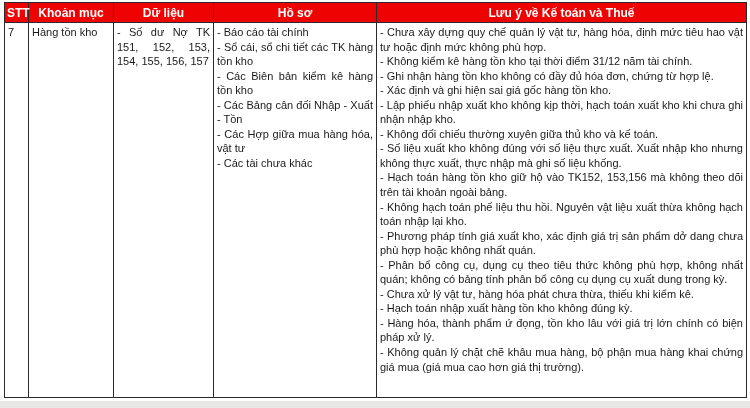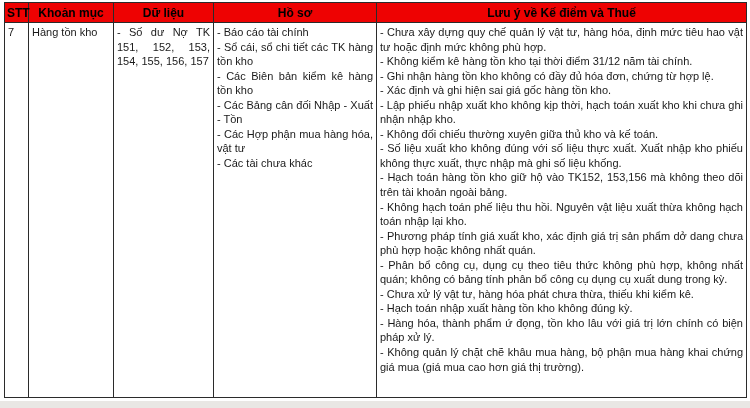--- a/index.html
+++ b/index.html
@@ -21,21 +21,21 @@
     width: 742px;
     border-collapse: collapse;
     table-layout: fixed;
     color: #1a1a1a;
   }
   table.audit th, table.audit td {
     border: 1px solid #2b2b2b;
   }
   table.audit th {
     background: #ee0202;
-    color: #000000;
+    color: #ffffff;
     font-weight: bold;
     font-size: 12px;
     height: 20px;
     text-align: center;
     padding: 2px 2px;
     line-height: 14px;
   }
   table.audit td {
     vertical-align: top;
     padding: 2px 3px 2px 3px;
@@ -66,50 +66,50 @@
       <col style="width:100px">
       <col style="width:163px">
       <col style="width:370px">
     </colgroup>
     <thead>
       <tr>
         <th>STT</th>
         <th>Khoản mục</th>
         <th>Dữ liệu</th>
         <th>Hồ sơ</th>
-        <th>Lưu ý về Kế điểm và Thuế</th>
+        <th>Lưu ý về Kế toán và Thuế</th>
       </tr>
     </thead>
     <tbody>
       <tr class="data-row">
         <td class="cell-stt">
           <div class="item">7</div>
         </td>
         <td>
           <div class="item">Hàng tồn kho</div>
         </td>
         <td>
           <div class="item">- Số dư Nợ TK 151, 152, 153, 154, 155, 156, 157</div>
         </td>
         <td>
           <div class="item">- Báo cáo tài chính</div>
           <div class="item">- Sổ cái, sổ chi tiết các TK hàng tồn kho</div>
           <div class="item">- Các Biên bản kiểm kê hàng tồn kho</div>
           <div class="item">- Các Bảng cân đối Nhập - Xuất - Tồn</div>
-          <div class="item">- Các Hợp phận mua hàng hóa, vật tư</div>
+          <div class="item">- Các Hợp giữa mua hàng hóa, vật tư</div>
           <div class="item">- Các tài chưa khác</div>
         </td>
         <td>
           <div class="item">- Chưa xây dựng quy chế quản lý vật tư, hàng hóa, định mức tiêu hao vật tư hoặc định mức không phù hợp.</div>
           <div class="item">- Không kiểm kê hàng tồn kho tại thời điểm 31/12 năm tài chính.</div>
           <div class="item">- Ghi nhận hàng tồn kho không có đầy đủ hóa đơn, chứng từ hợp lệ.</div>
           <div class="item">- Xác định và ghi hiện sai giá gốc hàng tồn kho.</div>
           <div class="item">- Lập phiếu nhập xuất kho không kịp thời, hạch toán xuất kho khi chưa ghi nhận nhập kho.</div>
           <div class="item">- Không đối chiếu thường xuyên giữa thủ kho và kế toán.</div>
-          <div class="item">- Số liệu xuất kho không đúng với số liệu thực xuất. Xuất nhập kho phiếu không thực xuất, thực nhập mà ghi số liệu khống.</div>
+          <div class="item">- Số liệu xuất kho không đúng với số liệu thực xuất. Xuất nhập kho nhưng không thực xuất, thực nhập mà ghi số liệu khống.</div>
           <div class="item">- Hạch toán hàng tồn kho giữ hộ vào TK152, 153,156 mà không theo dõi trên tài khoản ngoài bảng.</div>
           <div class="item">- Không hạch toán phế liệu thu hồi. Nguyên vật liệu xuất thừa không hạch toán nhập lại kho.</div>
           <div class="item">- Phương pháp tính giá xuất kho, xác định giá trị sản phẩm dở dang chưa phù hợp hoặc không nhất quán.</div>
           <div class="item">- Phân bổ công cụ, dụng cụ theo tiêu thức không phù hợp, không nhất quán; không có bảng tính phân bổ công cụ dụng cụ xuất dung trong kỳ.</div>
           <div class="item">- Chưa xử lý vật tư, hàng hóa phát chưa thừa, thiếu khi kiểm kê.</div>
           <div class="item">- Hạch toán nhập xuất hàng tồn kho không đúng kỳ.</div>
           <div class="item">- Hàng hóa, thành phẩm ứ đọng, tồn kho lâu với giá trị lớn chính có biện pháp xử lý.</div>
           <div class="item">- Không quản lý chặt chẽ khâu mua hàng, bộ phận mua hàng khai chứng giá mua (giá mua cao hơn giá thị trường).</div>
         </td>
       </tr>

